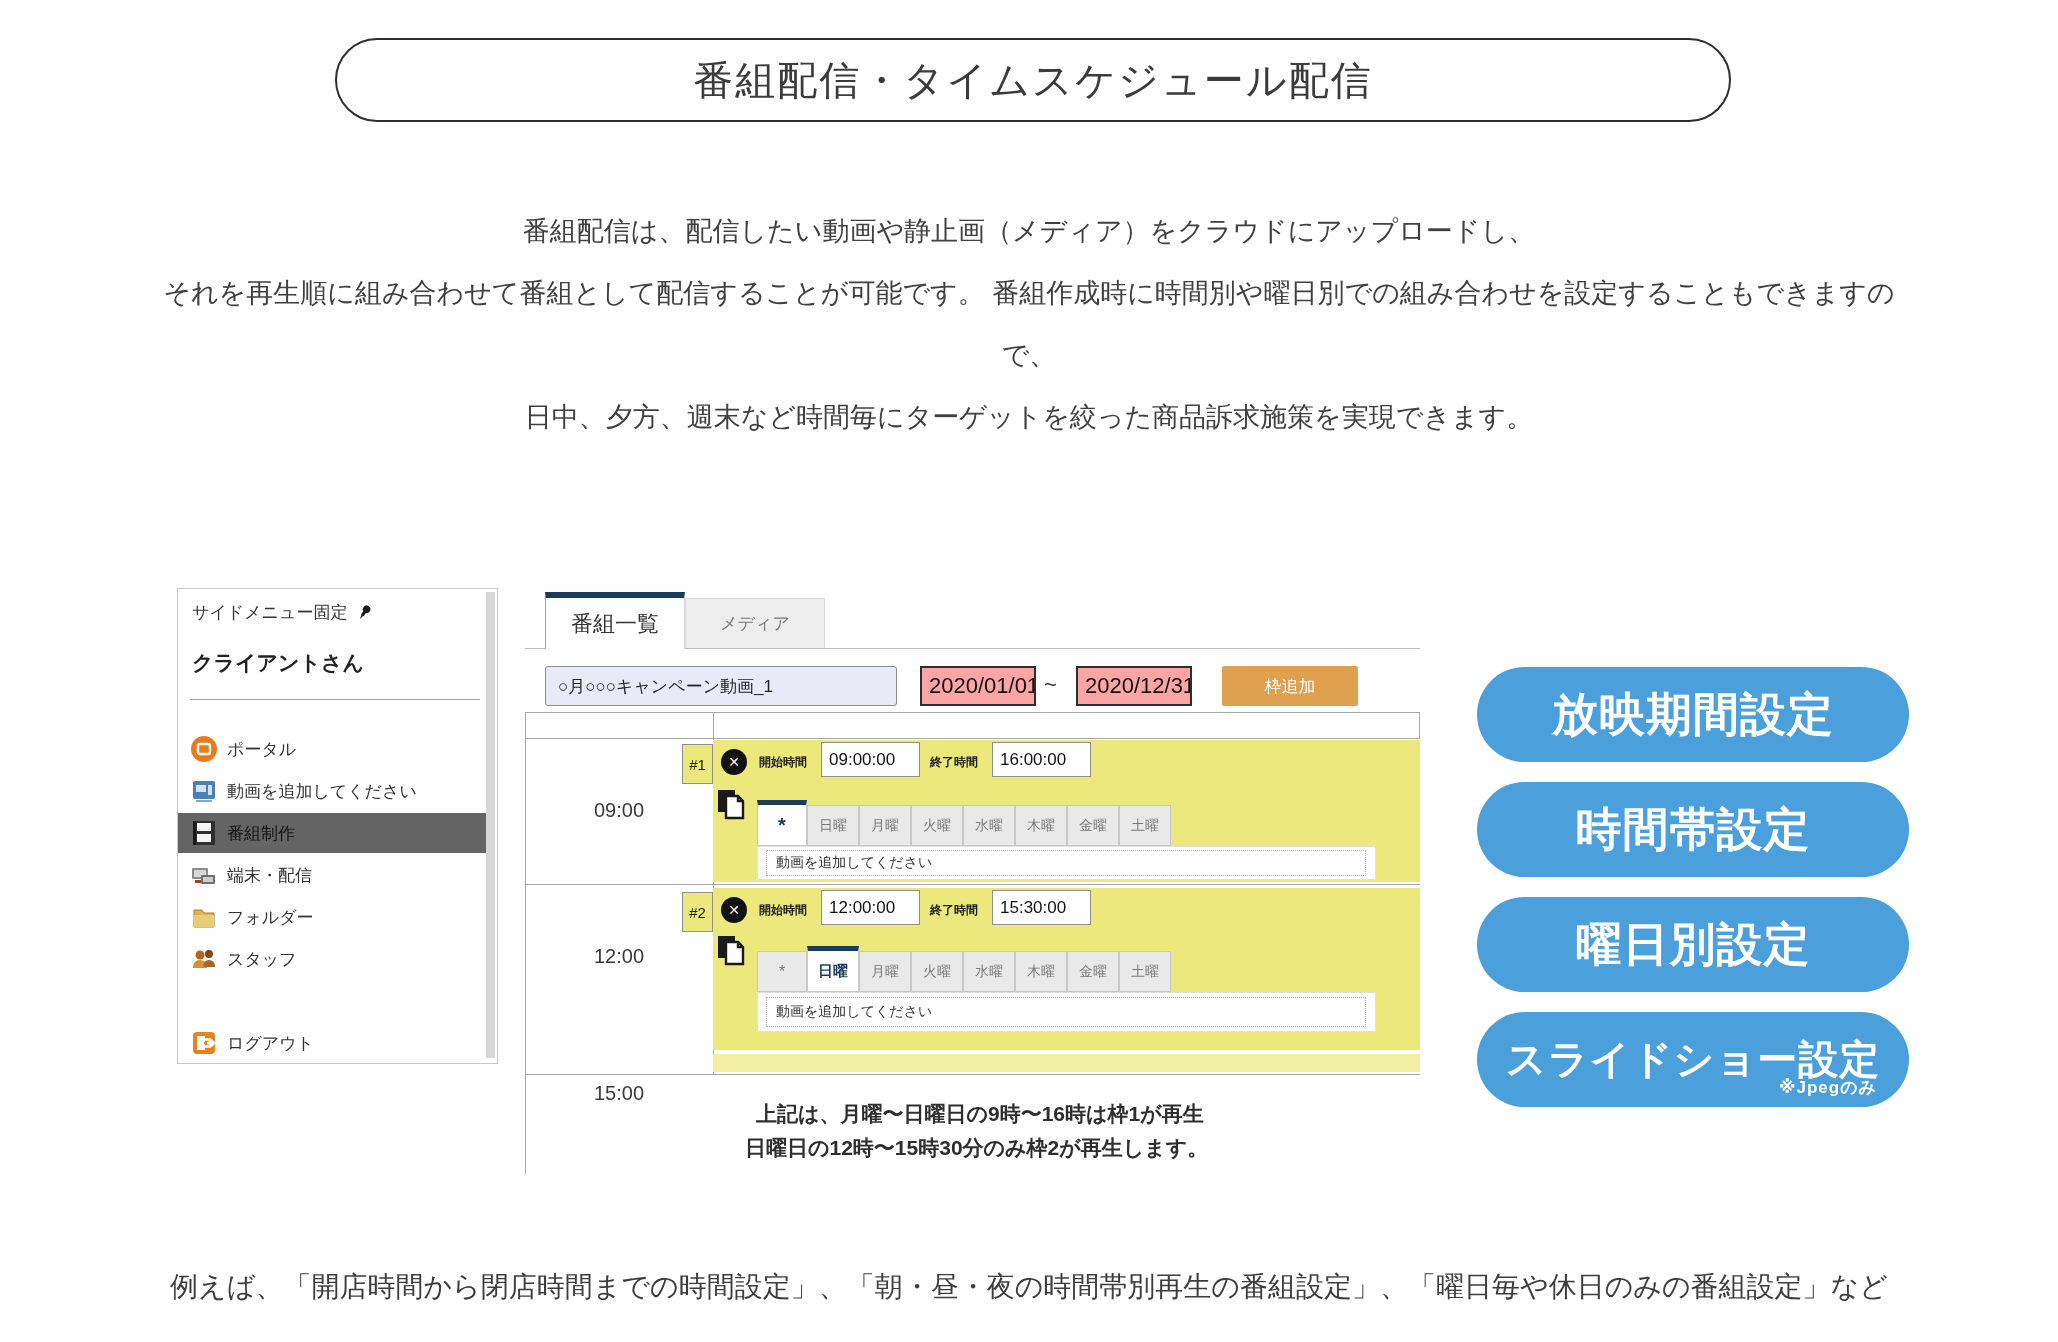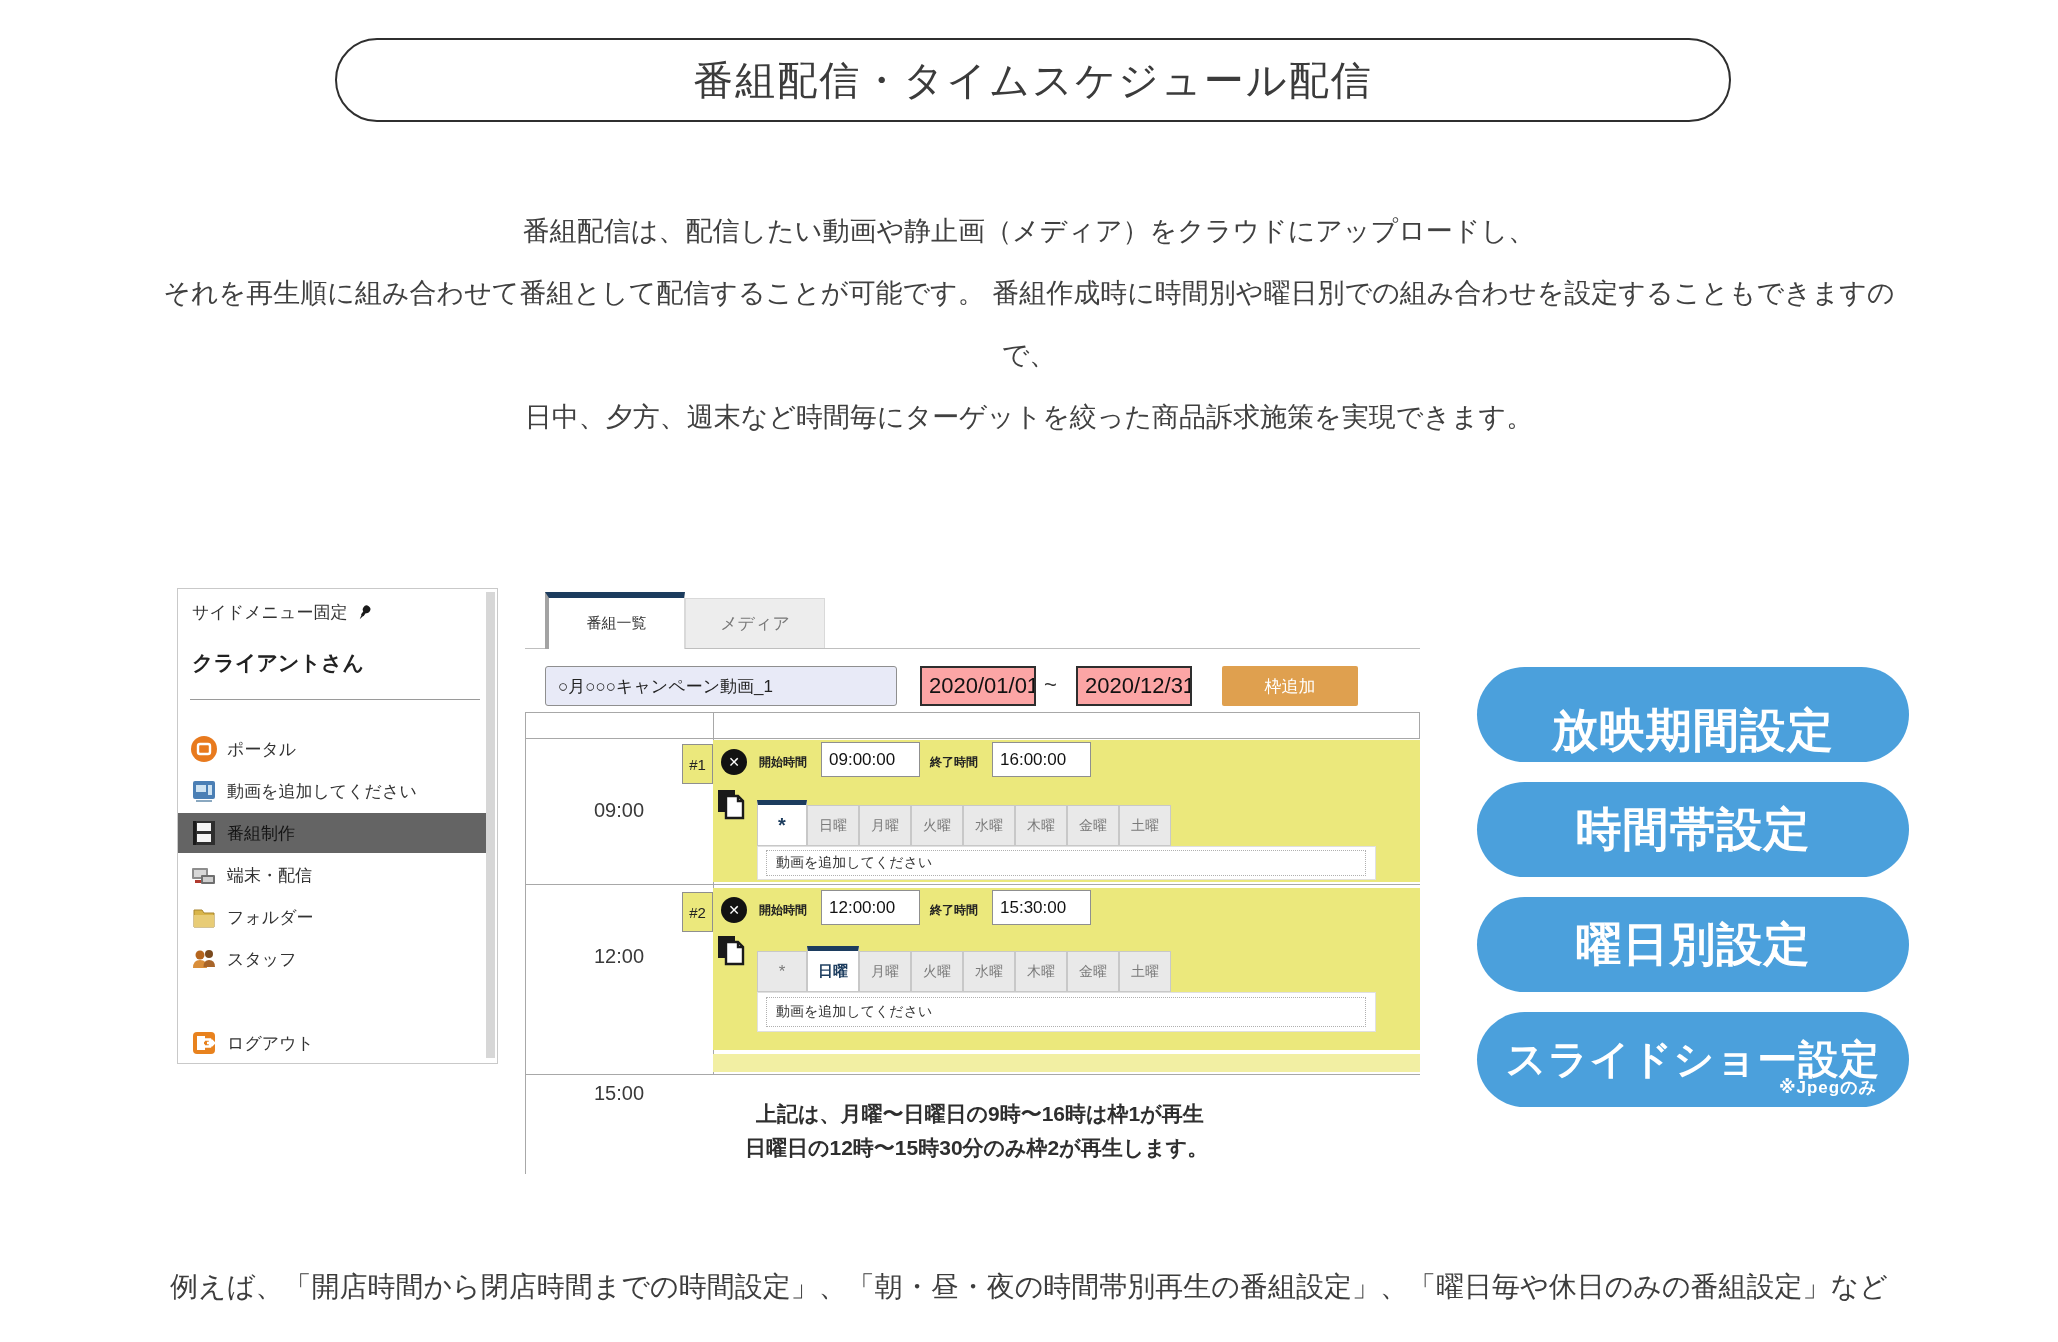--- a/index.html
+++ b/index.html
@@ -26,23 +26,23 @@
   .sb-client{left:14px;top:60px;font-size:21px;font-weight:bold;color:#222;}
   .sb-divider{left:12px;top:110px;width:290px;height:0;border-top:1px solid #9a9a9a;}
   .sb-scroll{right:2px;top:3px;width:9px;height:466px;background:#d7d7d7;}
   .sb-item{left:0;width:310px;height:40px;display:flex;align-items:center;gap:10px;
     padding-left:13px;box-sizing:border-box;font-size:17px;color:#333;cursor:pointer;}
   .sb-item.selected{background:#646464;color:#141414;}
   .sb-ic{width:26px;height:26px;flex:0 0 26px;display:flex;align-items:center;justify-content:center;}
   
   .tab-underline{left:525px;top:648px;width:895px;height:0;border-top:1px solid #bfbfbf;}
   .tab-active{left:545px;top:592px;width:140px;height:57px;background:#fff;
-    border-top:6px solid #1c3c5e;border-left:4px solid #a3a3a3;border-right:1px solid #d9d9d9;
+    border-top:6px solid #1c3c5e;border-left:1px solid #a3a3a3;border-right:1px solid #d9d9d9;
     box-sizing:border-box;display:flex;align-items:center;justify-content:center;
-    font-size:15px;color:#333;z-index:3;cursor:pointer;}
+    font-size:22px;color:#333;z-index:3;cursor:pointer;}
   .tab-inactive{left:685px;top:598px;width:140px;height:50px;background:#ededed;
     border:1px solid #d9d9d9;border-bottom:none;box-sizing:border-box;
     display:flex;align-items:center;justify-content:center;font-size:17px;color:#777;cursor:pointer;}
   .name-input{left:545px;top:666px;width:352px;height:40px;background:#e8eaf7;
     border:1px solid #8f8f8f;border-radius:3px;box-sizing:border-box;
     font-size:17px;color:#222;padding:0 0 0 12px;font-family:inherit;}
   .date-input{top:666px;width:116px;height:40px;background:#fca5a5;border:2px solid #2e2e2e;
     box-sizing:border-box;font-size:22px;color:#111;padding:0 0 0 7px;font-family:inherit;}
   .tilde{left:1044px;top:672px;font-size:22px;color:#333;}
   .add-btn{left:1222px;top:666px;width:136px;height:40px;background:#dfa04f;border:none;
@@ -314,21 +314,21 @@
     <span>動画を追加してください</span>
   </div>
 
   <div class="abs strip"></div>
 
   <div class="abs note" style="top:1100px;margin-left:11px;">上記は、月曜〜日曜日の9時〜16時は枠1が再生</div>
   <div class="abs note" style="top:1134px;">日曜日の12時〜15時30分のみ枠2が再生します。</div>
 
 </div>
 
-<div class="abs badge" style="top:667px;align-items:flex-end;">
+<div class="abs badge" style="top:667px;">
   <span>放映期間設定</span>
 </div>
 <div class="abs badge" style="top:782px;">
   <span>時間帯設定</span>
 </div>
 <div class="abs badge" style="top:897px;">
   <span>曜日別設定</span>
 </div>
 <div class="abs badge" style="top:1012px;font-size:40px;">
   <span>スライドショー設定</span>

